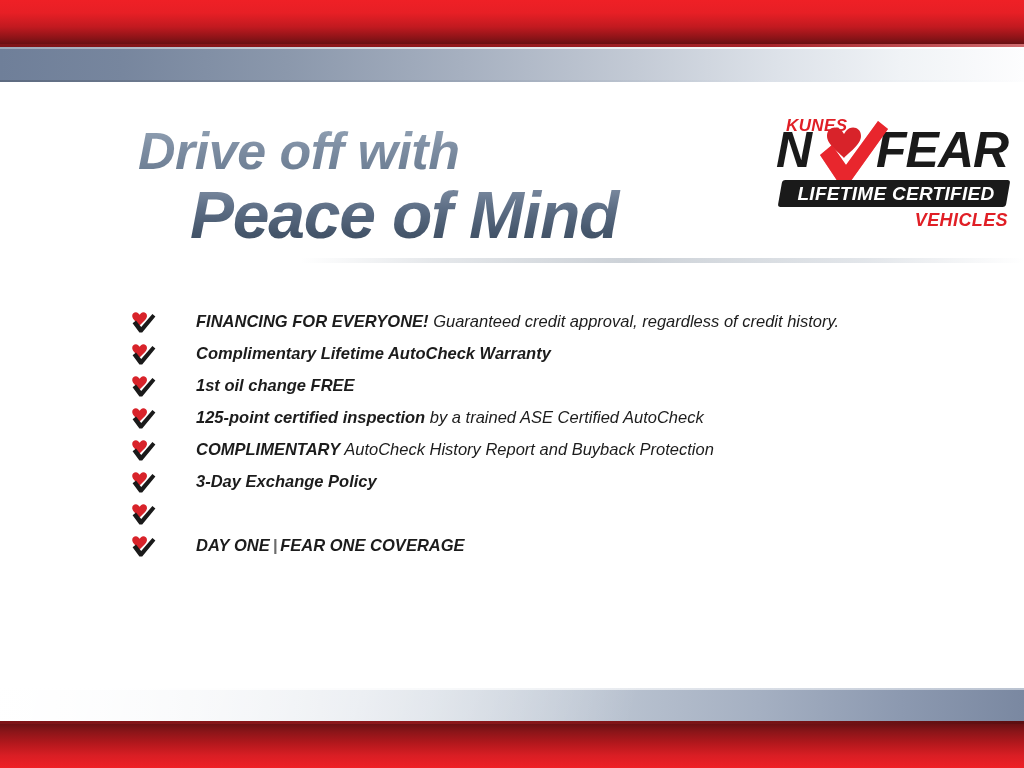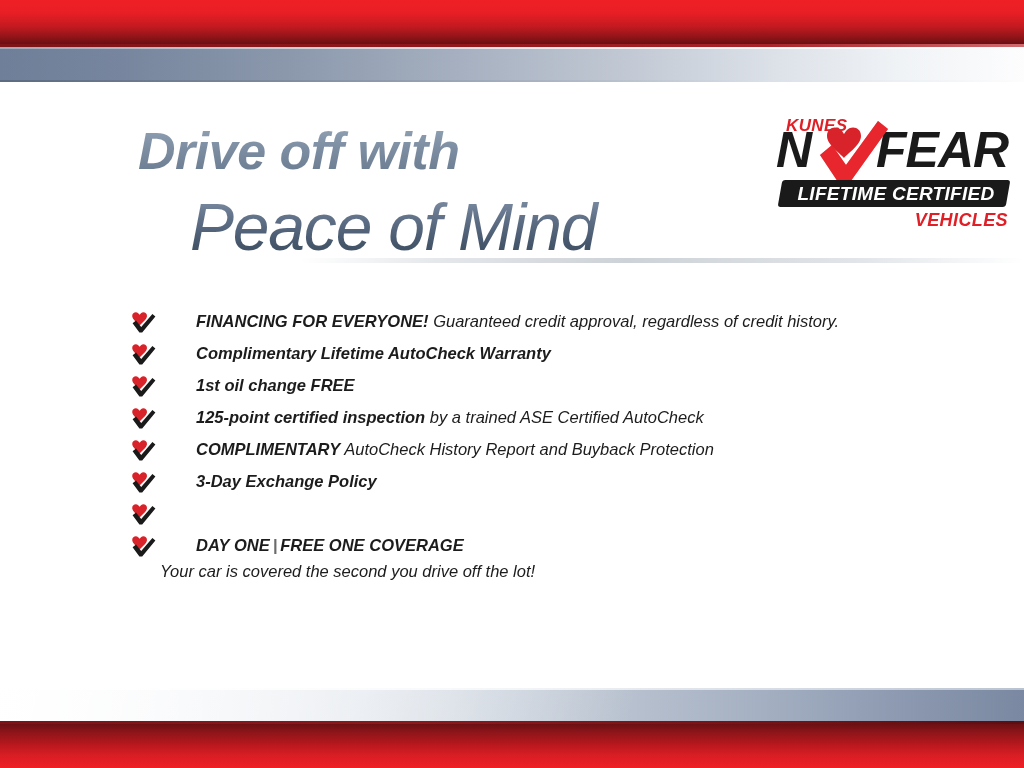--- a/index.html
+++ b/index.html
@@ -75,23 +75,23 @@
   }
   .headline-line1 {
     font-size:52px; font-weight:600; font-style:italic;
     letter-spacing:-0.5px; line-height:1.0;
     background:linear-gradient(to bottom, #93a3b5 0%, #7d8da2 45%, #697b90 100%);
     -webkit-background-clip:text; background-clip:text;
     -webkit-text-fill-color:transparent; color:#7d8da2;
     white-space:nowrap;
   }
   .headline-line2 {
-    font-size:66px; font-weight:normal; font-style:italic;
+    font-size:66px; font-weight:bold; font-style:italic;
     letter-spacing:-1.2px; line-height:1.05;
-    margin-top:16px; margin-left:52px;
+    margin-top:4px; margin-left:52px;
     background:linear-gradient(to bottom, #8493a8 0%, #5d6e85 40%, #45566b 75%, #3b4b5e 100%);
     -webkit-background-clip:text; background-clip:text;
     -webkit-text-fill-color:transparent; color:#4d5e74;
     white-space:nowrap;
   }
 
   
   .headline-divider {
     position:absolute; left:300px; top:258px; width:724px; height:5px;
     background:linear-gradient(to right, rgba(255,255,255,0) 0%, rgba(205,210,216,.5) 18%, rgba(196,202,209,.85) 45%, rgba(214,219,225,.7) 78%, rgba(255,255,255,0) 100%);
@@ -272,24 +272,23 @@
       </span>
     </div>
 
     <div class="bullet-row">
       <span class="bullet-icon">
         <svg viewBox="0 0 26 22" width="26" height="22" aria-hidden="true">
           <path d="M8.2 1.2 C6.2 -0.6, 2.2 0.4, 2.2 4.0 C2.2 7.6, 8.0 11.4, 9.6 13.6 C11.2 11.4, 17.0 7.6, 17.0 4.0 C17.0 0.4, 13.0 -0.6, 11.0 1.2 L9.6 2.8 Z" fill="#d8232a"></path>
           <path d="M22.4 2.0 L25.4 4.6 L12.2 20.4 L9.4 20.4 L2.6 11.2 L6.0 8.4 L11.2 15.0 Z" fill="#1a1a1a"></path>
         </svg>
       </span>
-      <span class="bullet-text"><span class="b">DAY ONE</span><span class="divider-pipe">|</span><span class="b">FREE ONE COVERAGE</span></span>
-    </div>
-
-    <div class="bullet-sub">Your car is covered the second you drive off the lot!</div>
+      <span class="bullet-text"><span class="b">DAY ONE</span><span class="divider-pipe">|</span><span class="b">FEAR ONE COVERAGE</span></span>
+    </div>
+
 
   </div>
 
   <div class="banner-bottom">
     <div class="band-gray-bot"></div>
     <div class="band-gray-bot-skew"></div>
     <div class="band-gray-bot-hl"></div>
     <div class="band-red-bot-edge"></div>
     <div class="band-red-bot"></div>
   </div>

